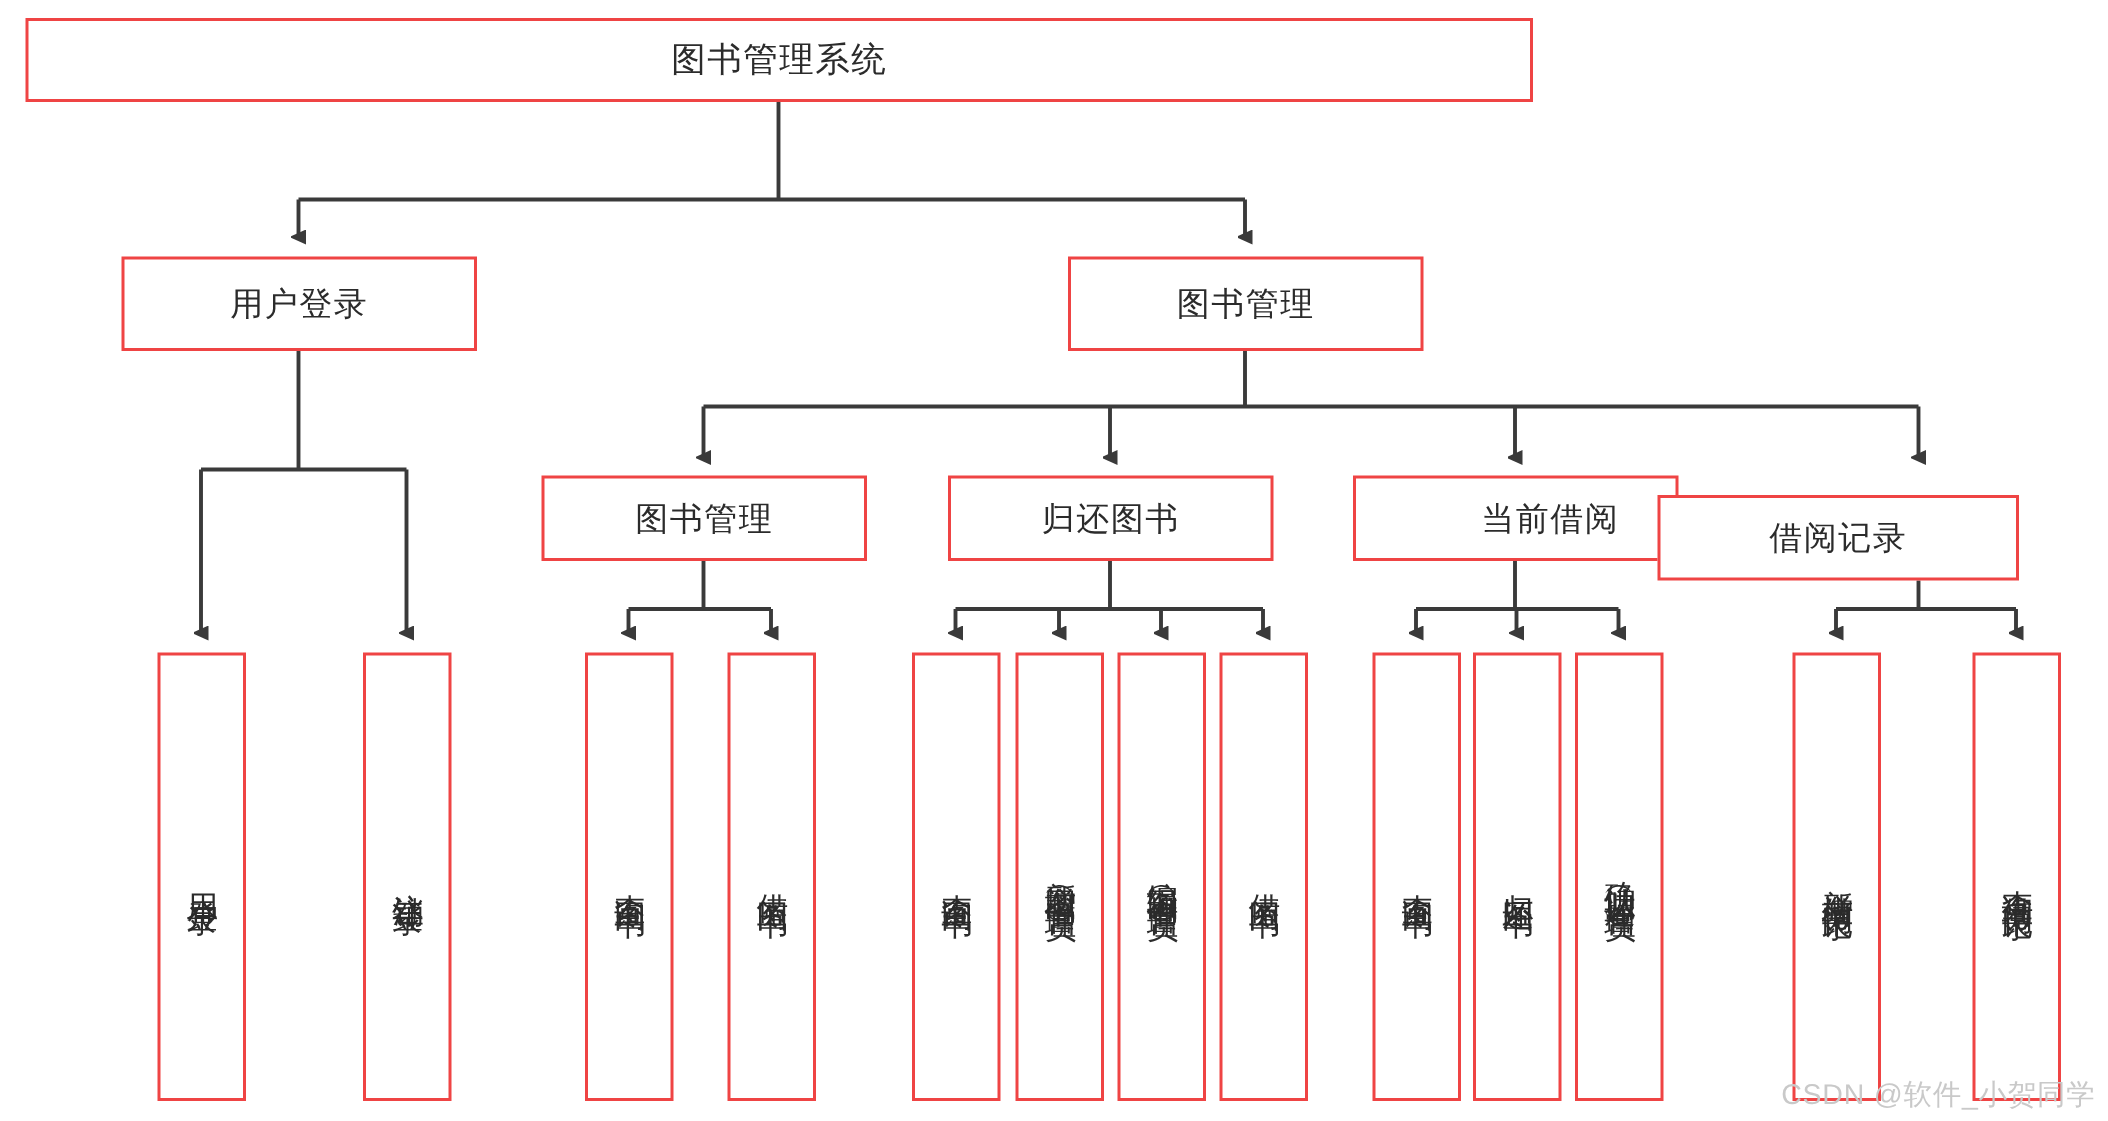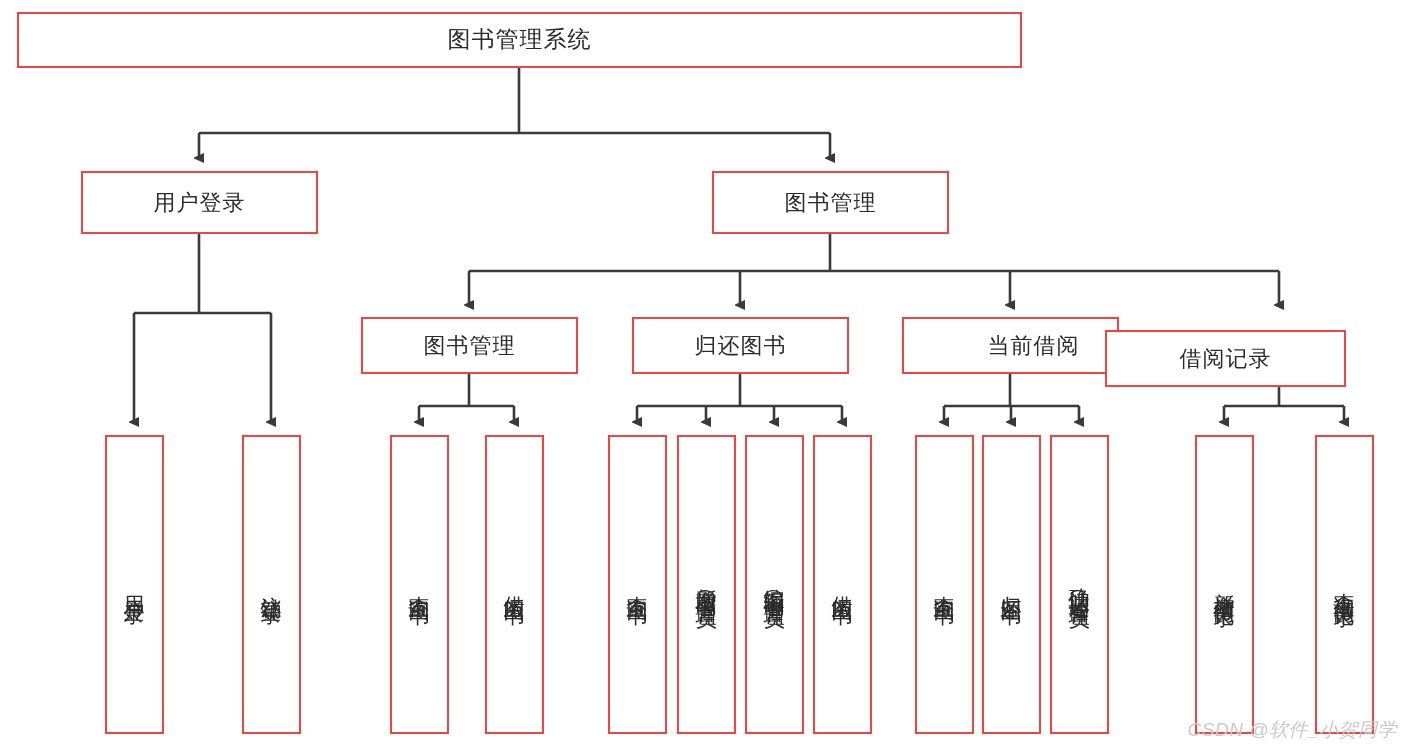--- a/index.html
+++ b/index.html
@@ -58,21 +58,20 @@
   .node.root .label { font-size: 23px; }
   .watermark {
     position: absolute;
     right: 8px;
     bottom: 4px;
     color: #c9c9c9;
     font-size: 19px;
     letter-spacing: 0.5px;
     white-space: nowrap;
     user-select: none;
-    font-style: italic;
   }
 </style>
 </head>
 <body>
 
 <div id="diagram-root">
 
   <svg class="edges" viewBox="0 0 1405 747">
     <defs>
       <marker id="arrowhead" markerWidth="10" markerHeight="10" refX="5" refY="5" orient="auto" markerUnits="userSpaceOnUse">

